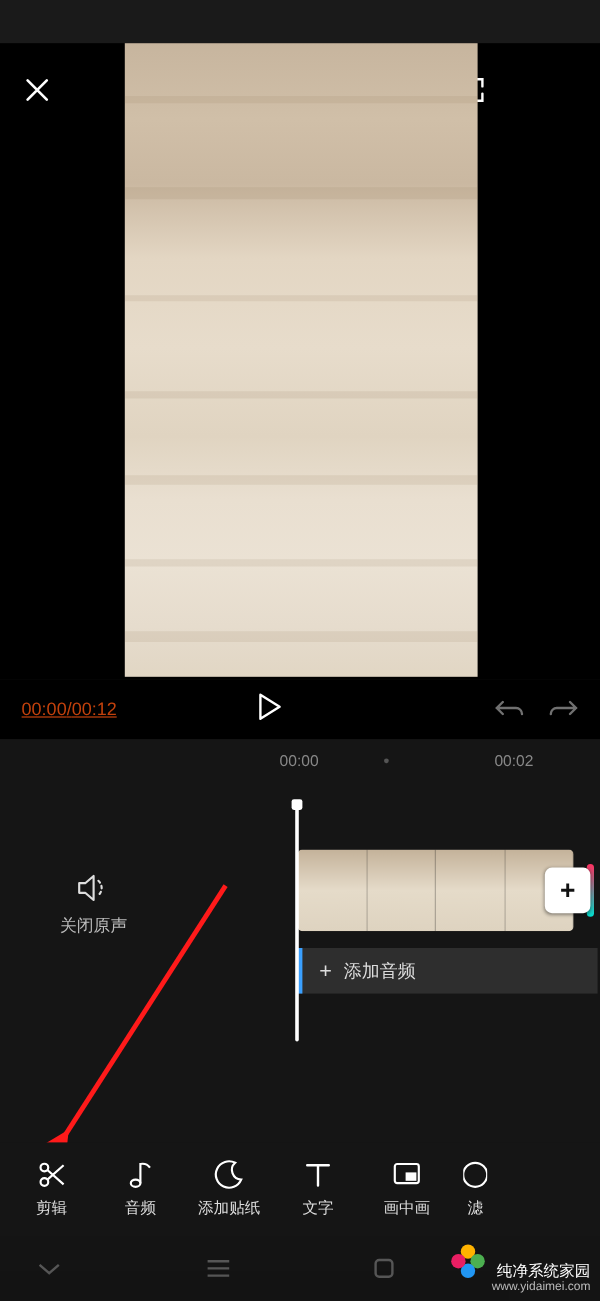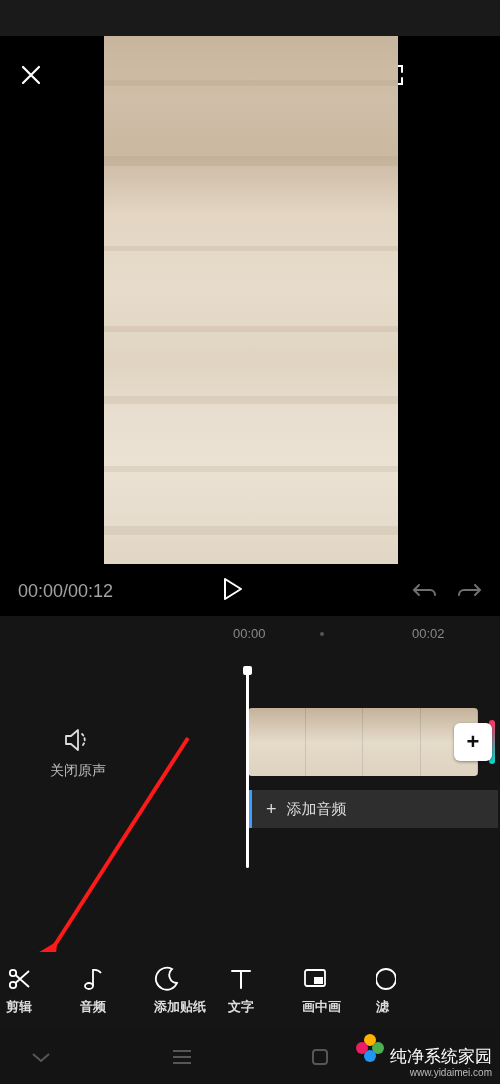--- a/index.html
+++ b/index.html
@@ -74,22 +74,23 @@
   .grain.g7 { top: 490px; left: -18px; height: 9px; }
 
   .controls-row {
     display: flex;
     align-items: center;
     height: 50px;
     background: #000;
     padding: 0 18px;
   }
   .time-text {
-    font-size: 18px;
-    color: #a3a3a3;
+    font-size: 15px;
+    color: #c2410c;
+    text-decoration: underline;
   }
   .play-btn {
     margin-left: auto;
     margin-right: auto;
     cursor: pointer;
     transform: translateX(-30px);
   }
   .undo-redo {
     display: flex;
     gap: 18px;
@@ -256,25 +257,25 @@
     width: 100%;
     height: 78px;
     display: flex;
     background: #151515;
     padding-left: 6px;
   }
   .tool-item {
     width: 74px;
     display: flex;
     flex-direction: column;
+    align-items: center;
     justify-content: center;
     gap: 6px;
     cursor: pointer;
     flex-shrink: 0;
-    font-weight: bold;
   }
   .tool-item.narrow { width: 40px; }
   .tool-label {
     font-size: 13px;
     color: #ddd;
   }
 
   .nav-bar {
     position: absolute;
     bottom: 0;
@@ -303,21 +304,21 @@
     height: 28px;
     position: relative;
   }
   .wm-petal {
     position: absolute;
     width: 12px;
     height: 12px;
     border-radius: 50%;
   }
   .wm-text { text-align: right; line-height: 1.15; }
-  .wm-t1 { font-size: 17px; color: #fff; margin-top: 28px; }
+  .wm-t1 { font-size: 13px; color: #fff; margin-top: 28px; }
   .wm-t2 { font-size: 10px; color: #bbb; }
 </style>
 </head>
 <body>
 
 <div class="top-bar"></div>
 
 <div class="preview-area">
   <div class="close-btn">
     <svg width="22" height="22" viewBox="0 0 22 22" stroke="#fff" stroke-width="2.2" fill="none" stroke-linecap="round">

